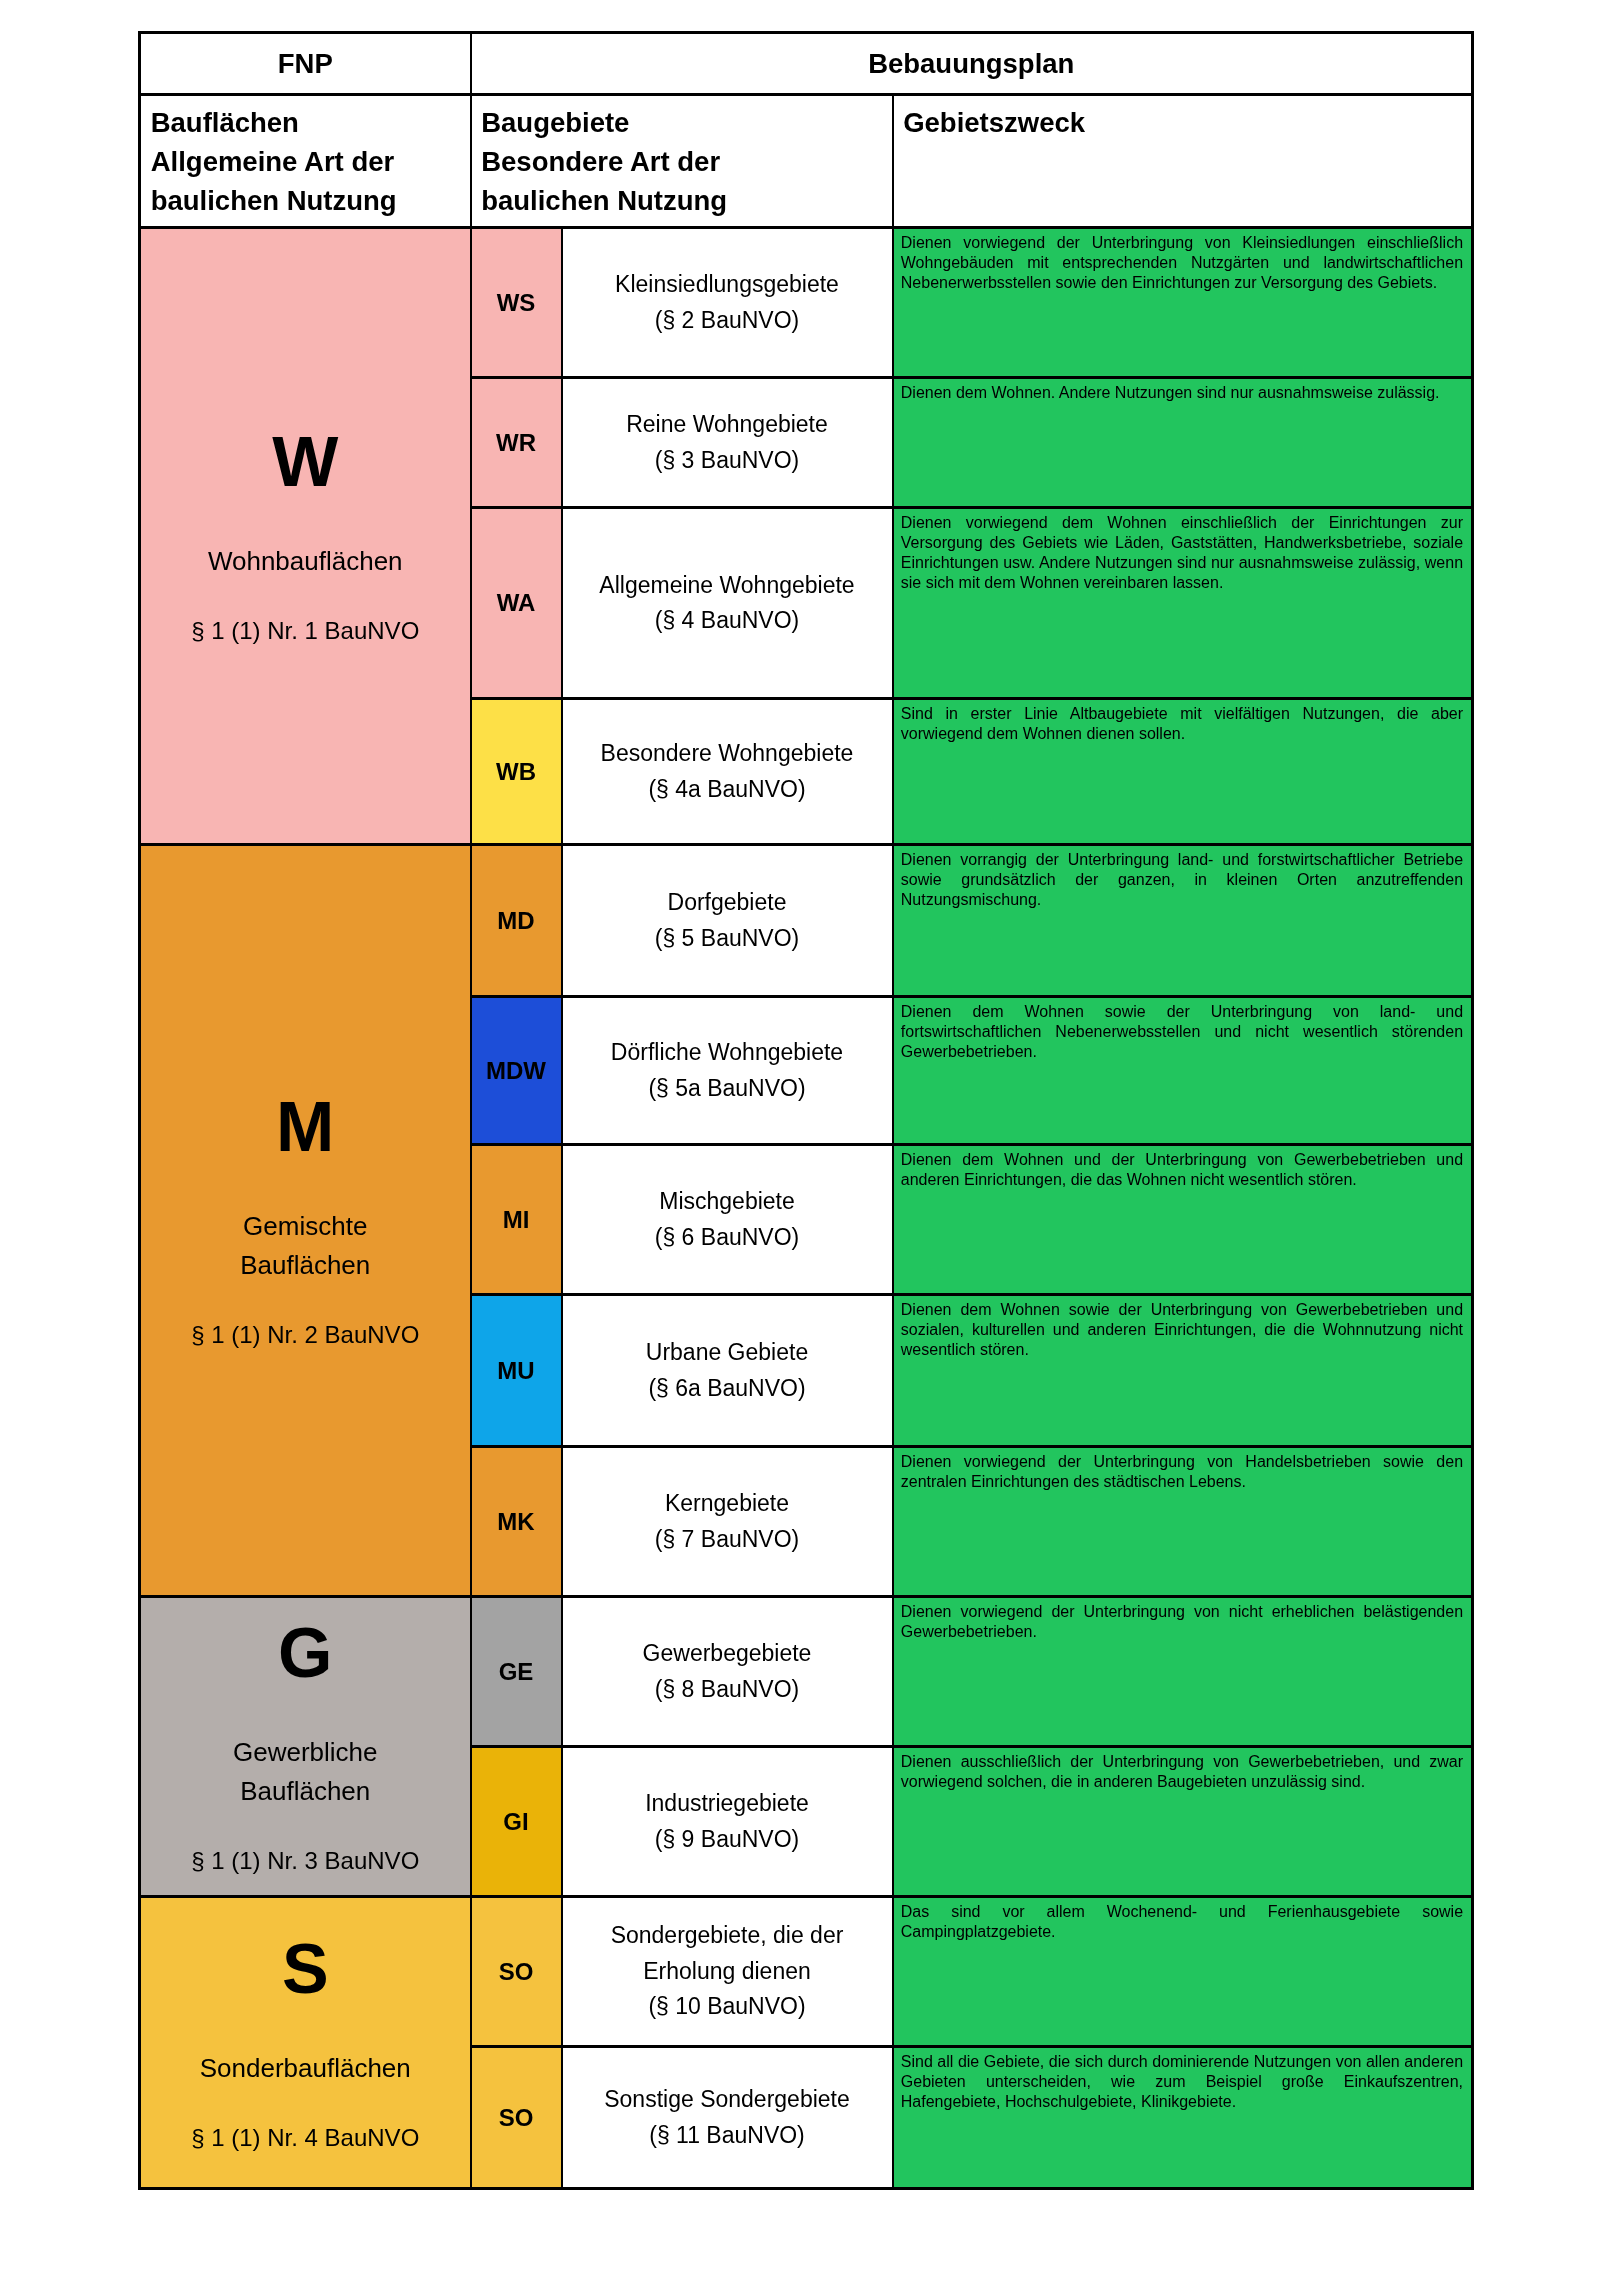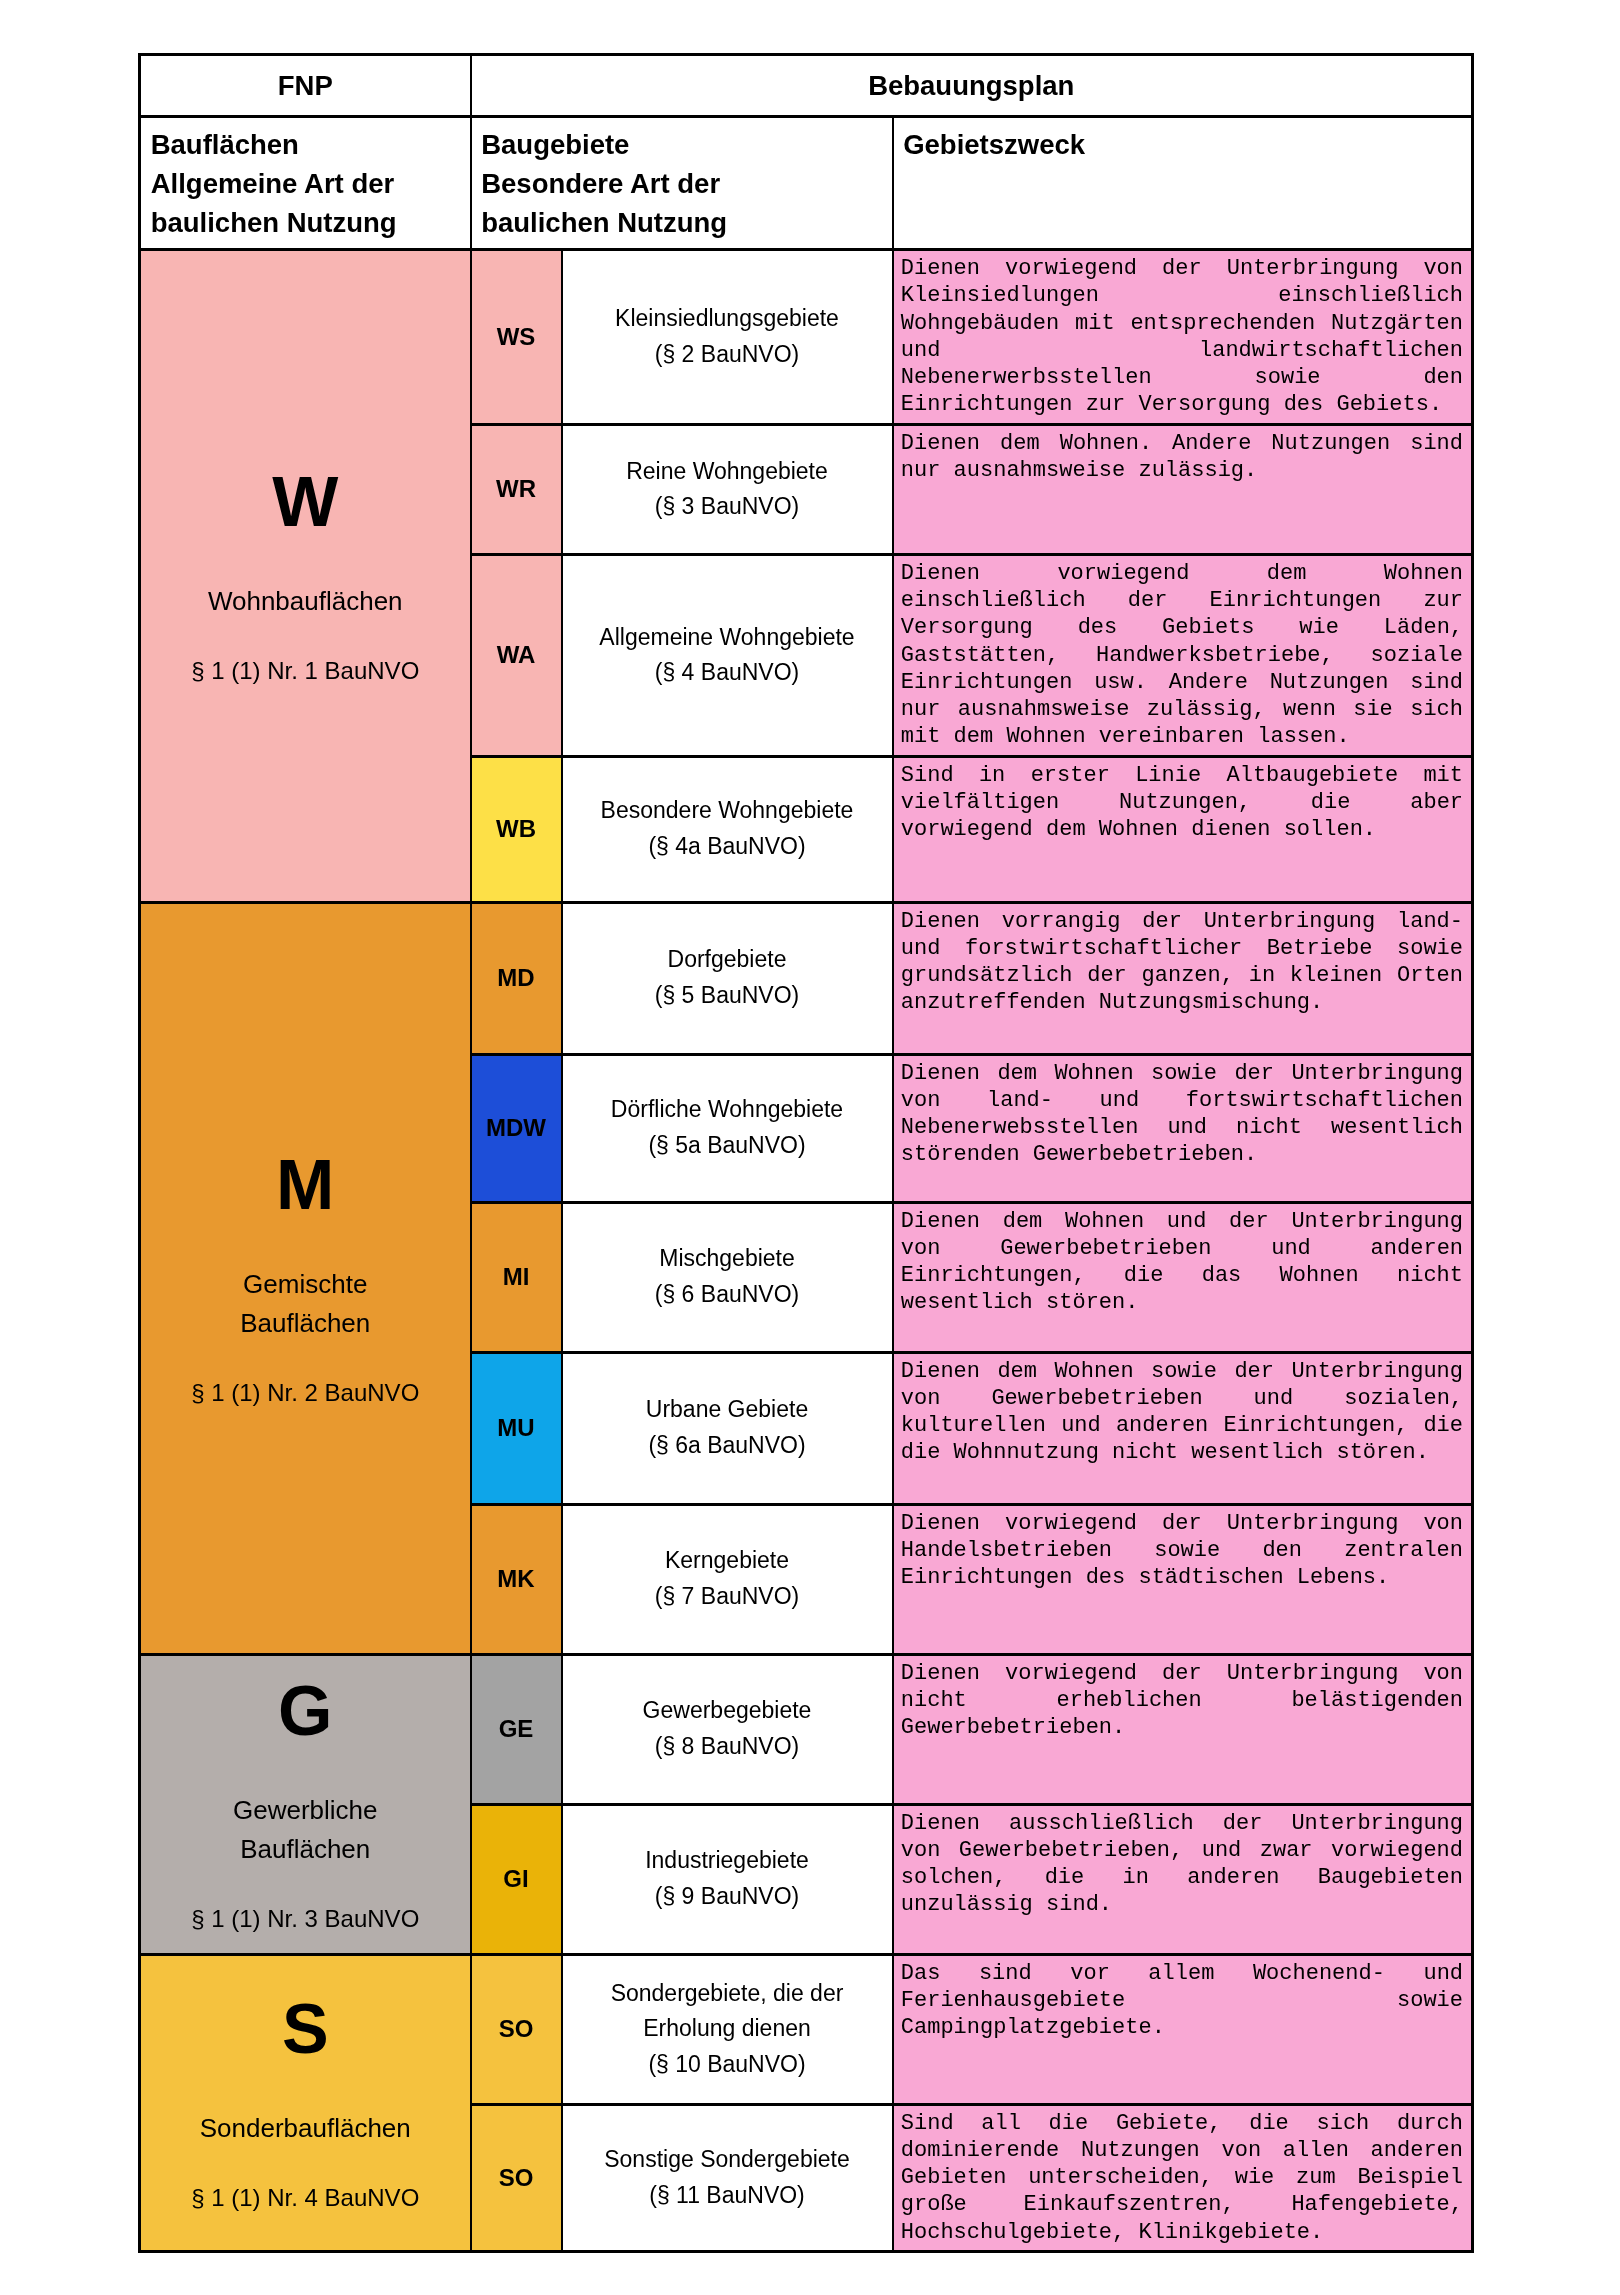--- a/index.html
+++ b/index.html
@@ -4,21 +4,21 @@
 <style>
   * { margin:0; padding:0; box-sizing:border-box; }
   html,body { background:#ffffff; }
   body {
     width:1621px; height:2295px; position:relative;
     font-family:"Liberation Sans", sans-serif; color:#000;
   }
   .page { position:absolute; inset:0; background:#fff; }
 
   table.land-use {
-    position:absolute; left:138px; top:53px;
+    position:absolute; left:138px; top:31px;
     width:1333px; table-layout:fixed;
     border-collapse:collapse;
     border:3.2px solid #000;
   }
   td {
     border:2.4px solid #000;
     border-top-width:3.2px; border-bottom-width:3.2px;
     overflow:hidden;
   }
 
@@ -36,22 +36,22 @@
   .cat-law    { font-size:24px; margin-top:36px; }
 
   td.abbr {
     font-size:24px; font-weight:bold; text-align:center; vertical-align:middle;
   }
   td.name {
     background:#fff; font-size:23px; text-align:center; vertical-align:middle;
     line-height:1.55; white-space:pre-line; padding:0 11px;
   }
   td.desc {
-    background:#f9a8d4; font-size:22px; text-align:justify; vertical-align:top;
-    line-height:1.24; padding:4px 8px 4px 7.3px;font-family:Liberation Mono, monospace;
+    background:#22c55e; font-size:16px; text-align:justify; vertical-align:top;
+    line-height:1.24; padding:4px 8px 4px 7.3px;
   }
 </style>
 </head>
 <body>
 
 <div class="page">
   <table class="land-use">
     <colgroup>
       <col style="width:331px">
         <col style="width:91px">

